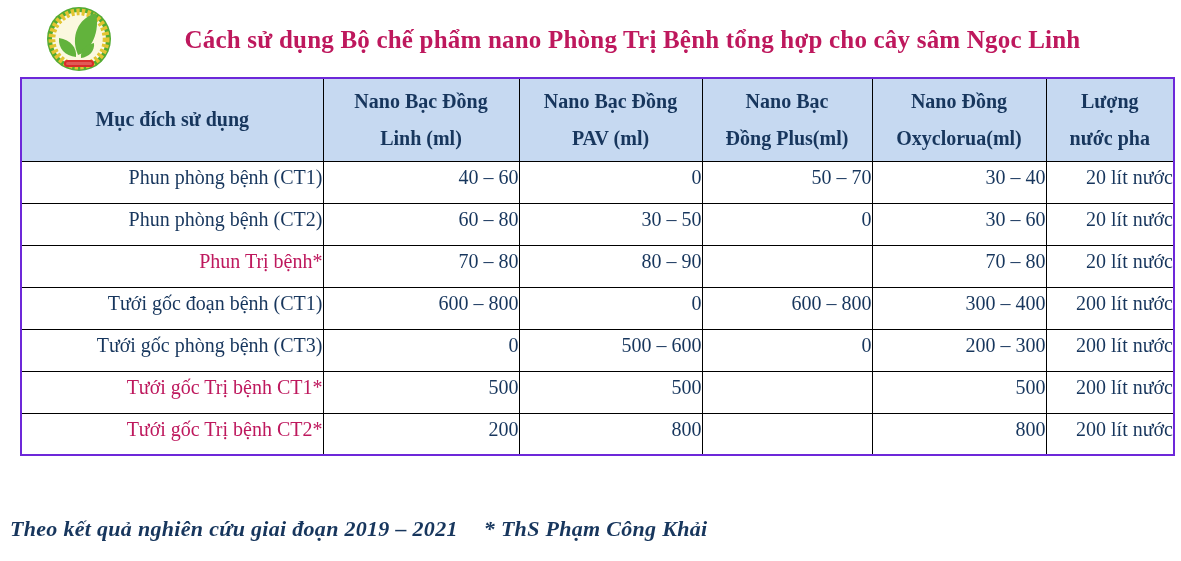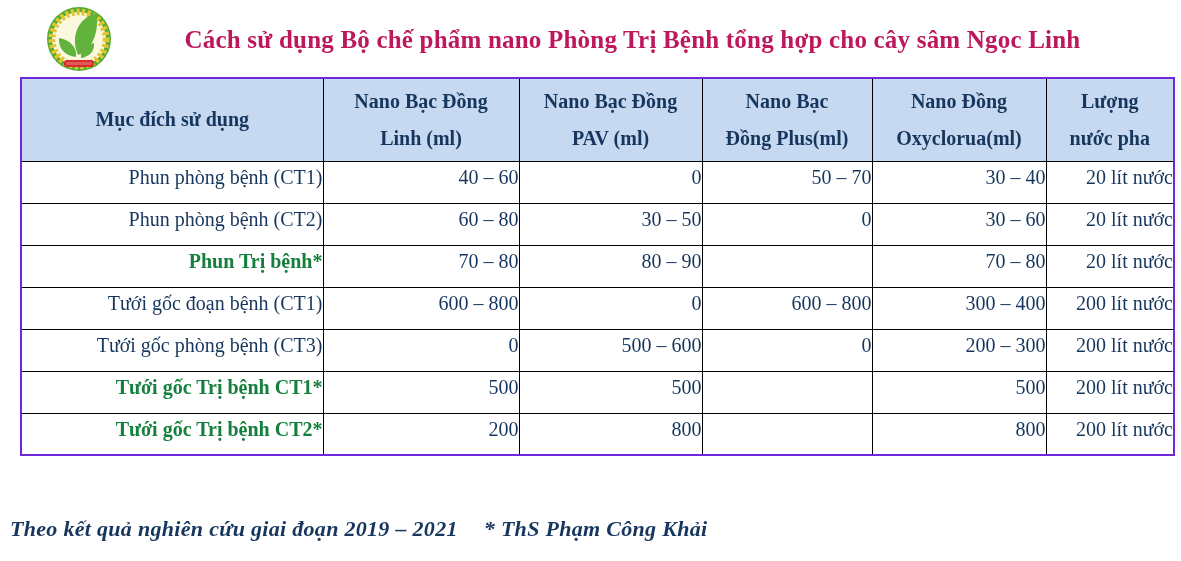--- a/index.html
+++ b/index.html
@@ -71,21 +71,21 @@
     height: 42px;
     background: #ffffff;
     vertical-align: top;
     text-align: right;
     padding-top: 4px;
   }
   tbody td.purpose {
     text-align: right;
     padding-left: 18px;
   }
-  tr.highlight td.purpose { color: #15803d; font-weight: bold; }
+  tr.highlight td.purpose { color: #be185d; }
   .footnote {
     position: absolute;
     left: 10px;
     top: 516px;
     width: 1160px;
     color: #17365D;
     font-size: 22px;
     font-weight: bold;
     font-style: italic;
     letter-spacing: 0.3px;

